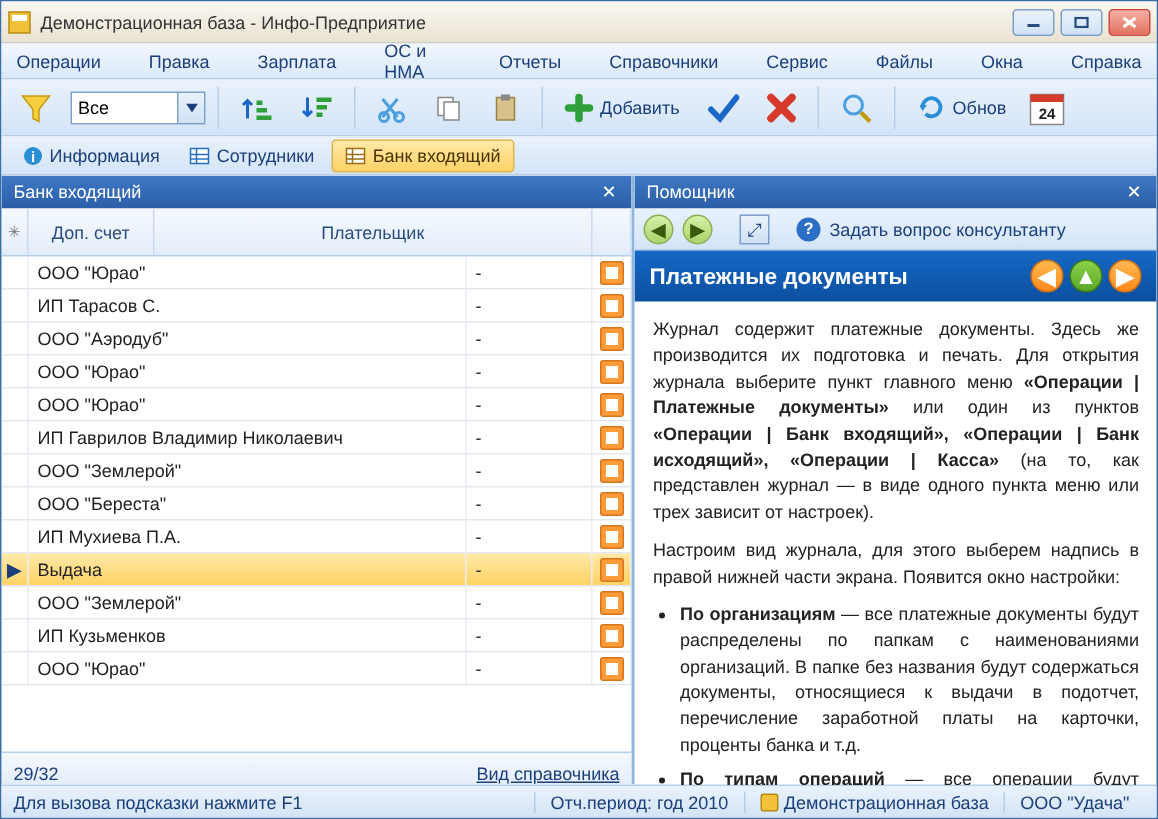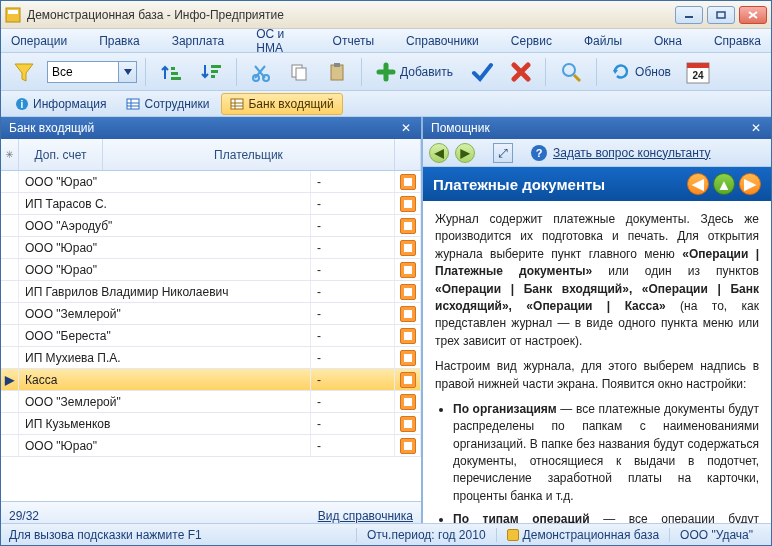--- a/index.html
+++ b/index.html
@@ -56,21 +56,21 @@
   .ebtn:after { content:""; position:absolute; left:3px; top:3px; right:3px; bottom:3px; background:#fff;}
   .selmark { color:#1b3f7a; font-weight:bold;}
 
   .gridfoot { height:22px; background:linear-gradient(#f5f9fe,#e3edfa); border-top:1px solid #b7cee8; display:flex; align-items:flex-end; padding:0 8px; color:#1b3f7a;}
   .gridfoot .link { margin-left:auto; text-decoration:underline; cursor:pointer;}
 
   .help-tools { height:28px; background:linear-gradient(#eaf2fc,#d3e4f7); display:flex; align-items:center; padding:0 6px; gap:6px; border-bottom:1px solid #b7cee8;}
   .circlebtn { width:20px; height:20px; border-radius:50%; border:1px solid #8ead56; background:linear-gradient(#d6f0a8,#a8d46a); display:flex; align-items:center; justify-content:center; cursor:pointer; color:#3a5a10; font-weight:bold;}
   .sqbtn { width:20px; height:20px; border:1px solid #7ba0c9; background:linear-gradient(#eaf2fc,#cfe1f5); display:flex; align-items:center; justify-content:center; cursor:pointer; color:#1b3f7a;}
   .qmark { width:16px; height:16px; border-radius:50%; background:#2b6fc4; color:#fff; display:flex; align-items:center; justify-content:center; font-weight:bold; font-size:11px;}
-  .asklink { color:#1b3f7a; text-decoration:underline; cursor:pointer;}
+  .asklink { color:#1b3f7a; cursor:pointer;}
 
   .helphead { height:34px; background:linear-gradient(#1568c6,#0b4f9f); color:#fff; display:flex; align-items:center; padding:0 10px; font-size:15px; font-weight:bold;}
   .helphead .navc { margin-left:auto; display:flex; gap:4px;}
   .ncircle { width:22px; height:22px; border-radius:50%; display:flex; align-items:center; justify-content:center; cursor:pointer; font-weight:bold; color:#fff;}
   .ncircle.or { background:linear-gradient(#ffb950,#ff8a1e); border:1px solid #d86f10;}
   .ncircle.gr { background:linear-gradient(#8dd24a,#5aa828); border:1px solid #3e7b18;}
 
   .helpbody { flex:1; overflow:auto; padding:10px 12px; font-size:12px; color:#222; line-height:1.45; text-align:justify;}
   .helpbody p { margin:0 0 8px 0;}
   .helpbody ul { margin:4px 0 0 18px; padding:0;}
@@ -336,21 +336,21 @@
             <div class="cell payer">ИП Мухиева П.А.</div>
             <div class="cell acct">-</div>
             <div class="cell edit">
               <div class="ebtn"></div>
             </div>
           </div>
           <div class="row sel">
             <div class="cell mark">
               <span class="selmark">▶</span>
             </div>
-            <div class="cell payer">Касса</div>
+            <div class="cell payer">Выдача</div>
             <div class="cell acct">-</div>
             <div class="cell edit">
               <div class="ebtn"></div>
             </div>
           </div>
           <div class="row">
             <div class="cell mark"></div>
             <div class="cell payer">ООО "Землерой"</div>
             <div class="cell acct">-</div>
             <div class="cell edit">

